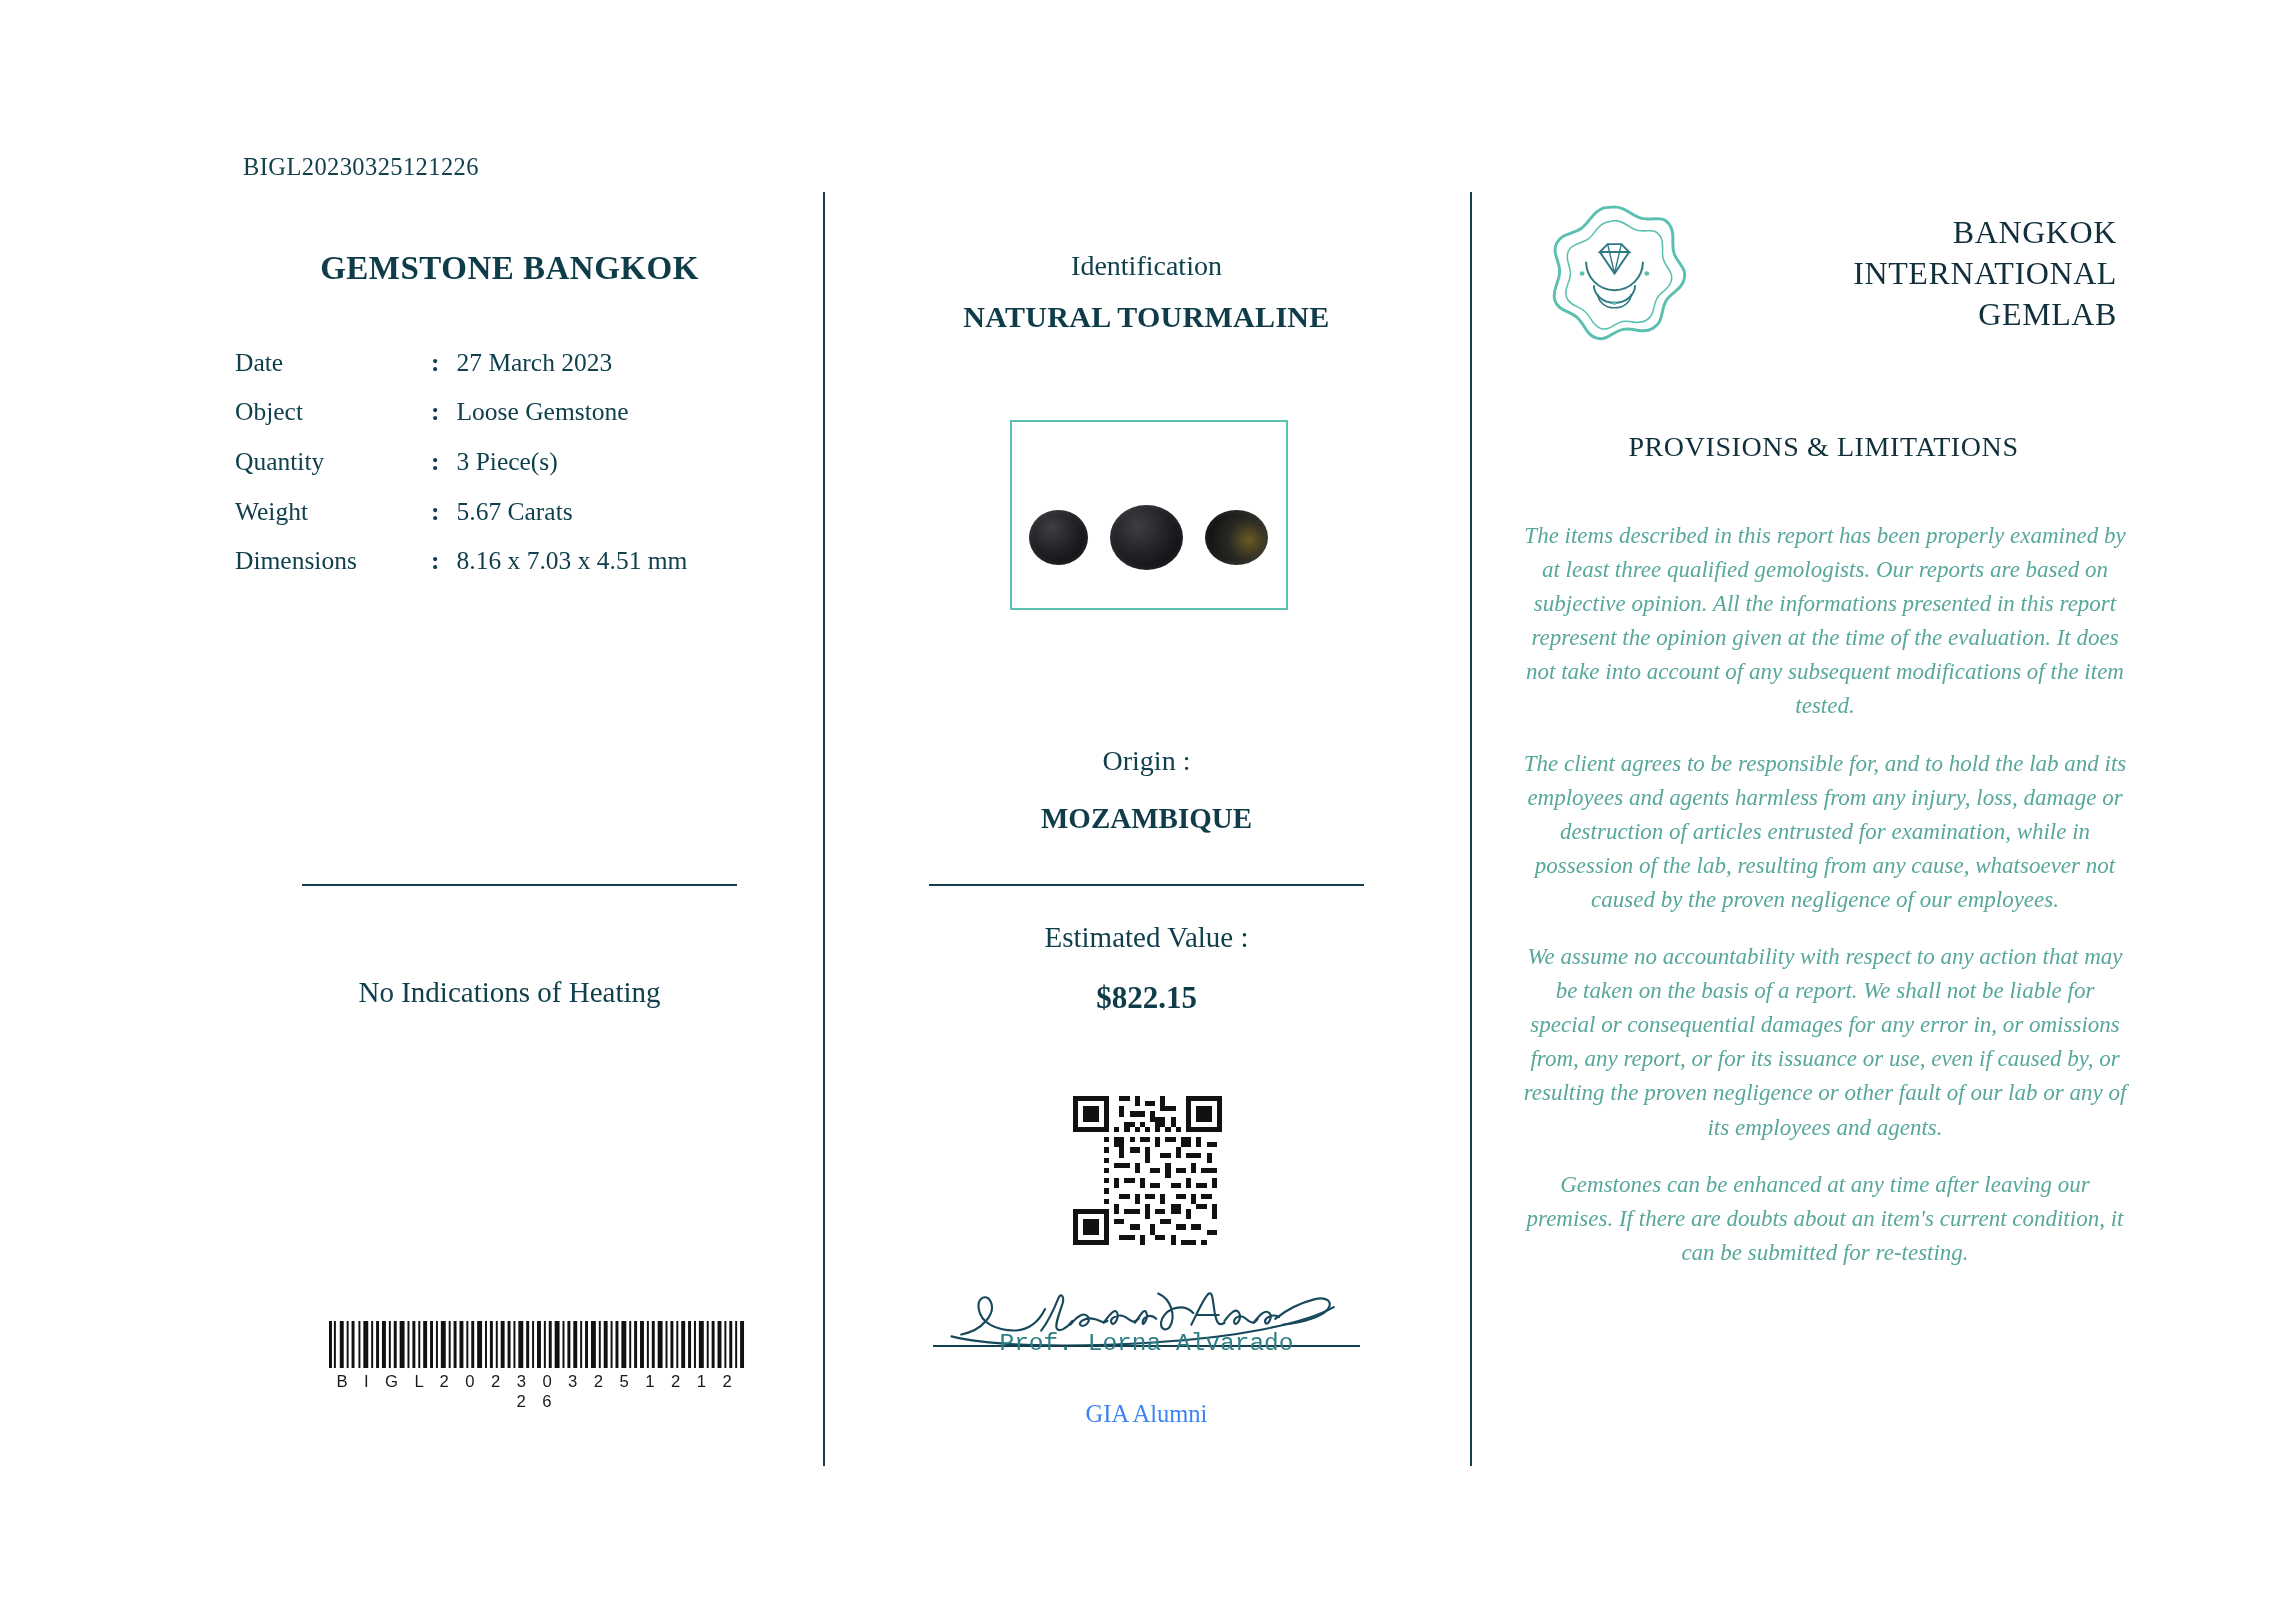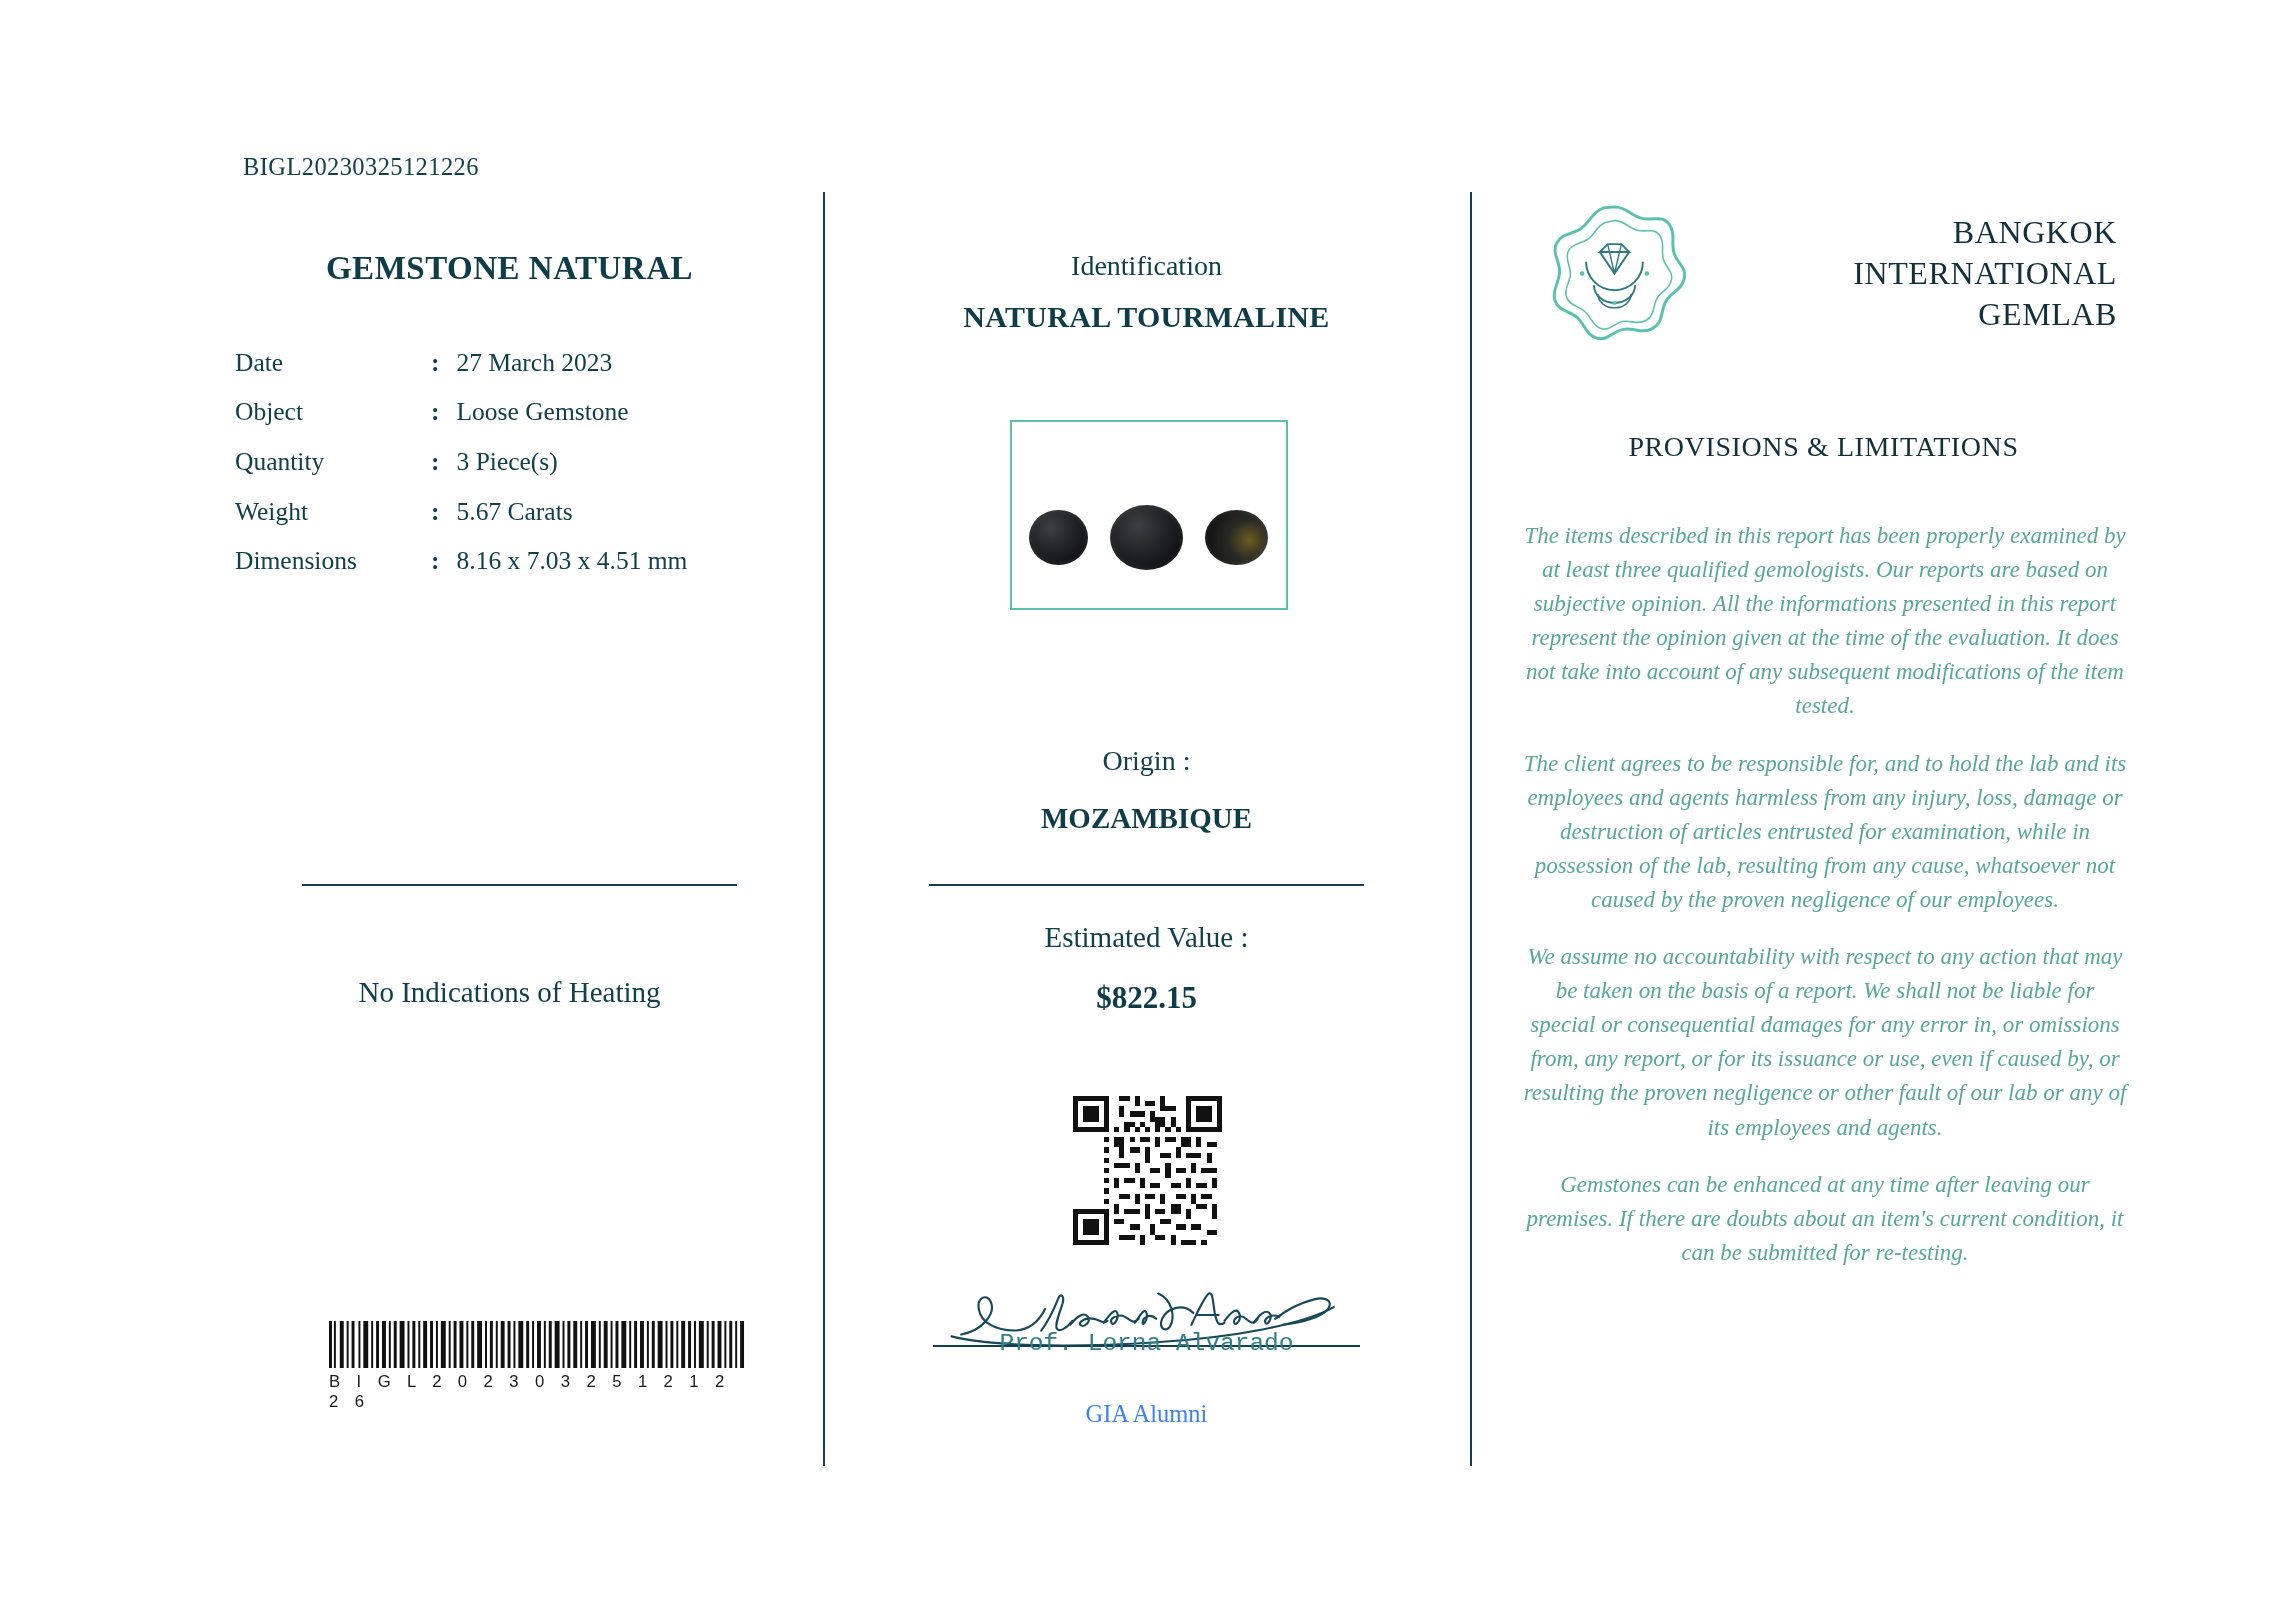--- a/index.html
+++ b/index.html
@@ -103,21 +103,21 @@
     font-size: 29px;
     color: #10404d;
   }
 
   
   .barcode-wrap {
     position: absolute;
     left: 329px;
     top: 1321px;
     width: 416px;
-    text-align: left;
+    text-align: center;
   }
   .barcode-bars {
     height: 47px;
     width: 100%;
     display: block;
   }
   .barcode-text {
     margin-top: 3.9px;
     font-size: 16.7px;
     letter-spacing: 5.9px;
@@ -307,21 +307,21 @@
 <body>
 
 <div class="page">
 
   <div class="ref-code">BIGL20230325121226</div>
 
   <div class="vrule first"></div>
   <div class="vrule second"></div>
 
   <div class="left-col">
-    <div class="report-title">GEMSTONE NATURAL</div>
+    <div class="report-title">GEMSTONE BANGKOK</div>
     <table class="specs">
       <tbody>
         <tr>
           <td class="key">Date</td>
           <td class="colon">:</td>
           <td class="val">27 March 2023</td>
         </tr>
         <tr>
           <td class="key">Object</td>
           <td class="colon">:</td>

